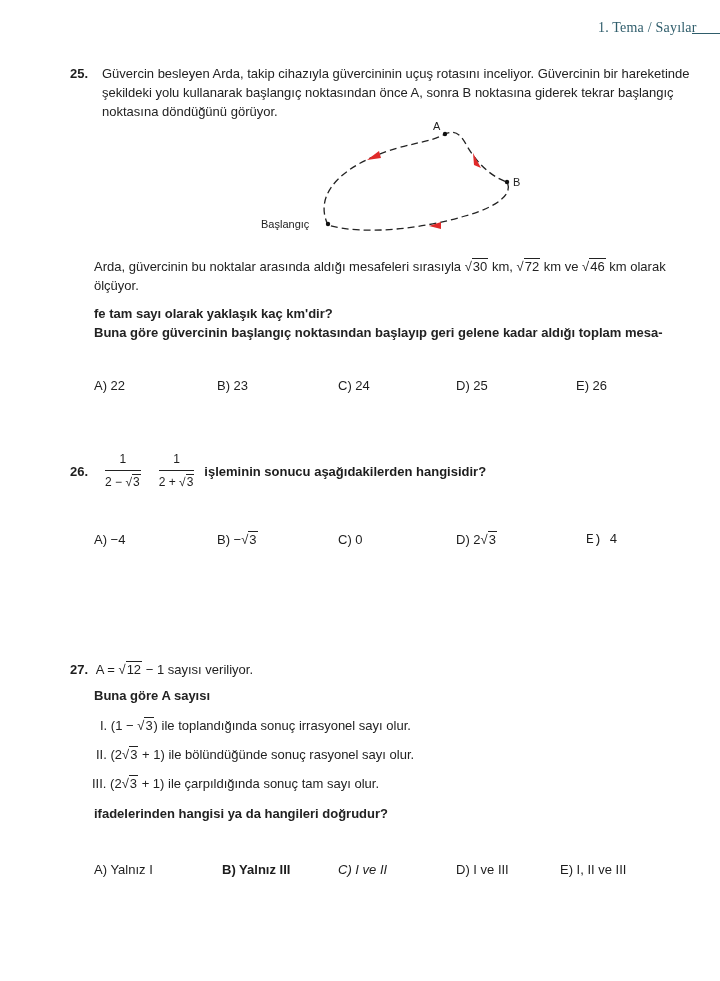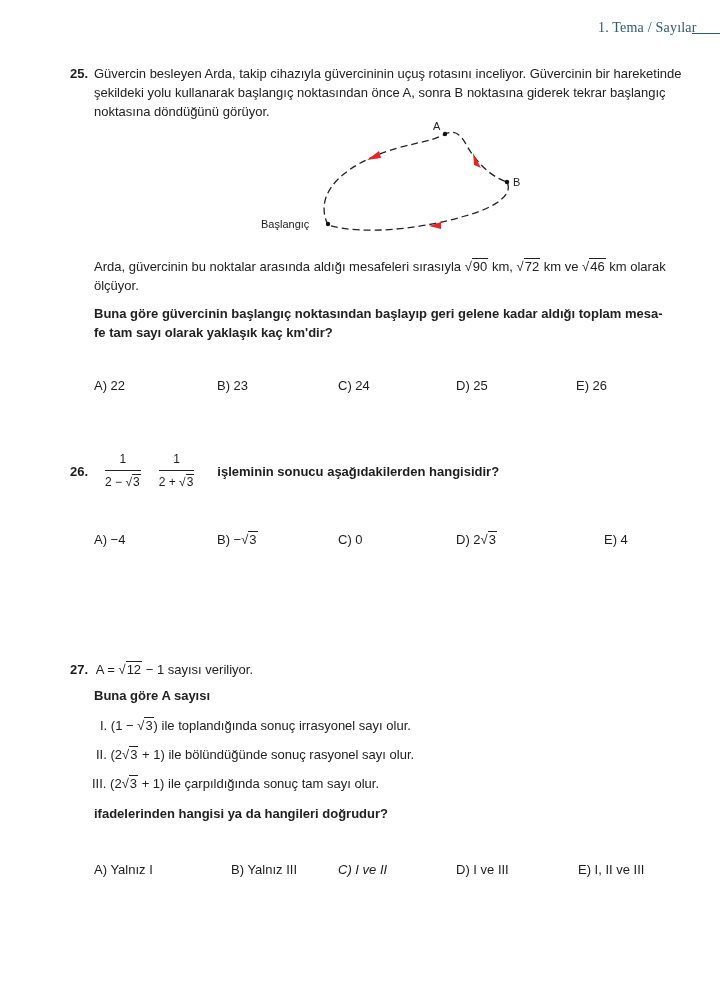--- a/index.html
+++ b/index.html
@@ -21,21 +21,21 @@
   .frac .den { display:block; padding-top:2px;text-align:center; }
   svg text { font-family:"Liberation Sans", sans-serif; }
 </style>
 </head>
 <body>
 
 <div class="hdr">1. Tema / Sayılar</div>
 <div class="hdr-line"></div>
 
 <div class="q" style="top:64px;"><span class="qnum">25.</span></div>
-<div class="para" style="top:64px;">
+<div class="para" style="top:64px;margin-left:8px;">
   <div>Güvercin besleyen Arda, takip cihazıyla güvercininin uçuş rotasını inceliyor. Güvercinin bir hareketinde</div>
   <div>şekildeki yolu kullanarak başlangıç noktasından önce A, sonra B noktasına giderek tekrar başlangıç</div>
   <div>noktasına döndüğünü görüyor.</div>
 </div>
 
 <svg style="position:absolute;left:255px;top:118px;" width="300" height="125" viewBox="0 0 300 125">
   <path d="M73,107 C60,80 80,55 120,38 C150,25 175,25 190,16 C200,12 205,15 212,28 C225,50 240,60 252,64 C258,75 245,88 210,98 C170,110 110,118 73,107 Z" fill="none" stroke="#222" stroke-width="1.3" stroke-dasharray="7,4"></path>
   <circle cx="73" cy="106" r="2.2" fill="#111"></circle>
   <circle cx="190" cy="16" r="2.2" fill="#111"></circle>
   <circle cx="252" cy="64" r="2.2" fill="#111"></circle>
@@ -43,33 +43,33 @@
   <polygon points="218,35 226,50 219,47" fill="#e02a2a"></polygon>
   <polygon points="186,104 174,108 186,111" fill="#e02a2a"></polygon>
   <text x="6" y="110" font-size="11" fill="#222">Başlangıç</text>
   <text x="178" y="12" font-size="11" fill="#222">A</text>
   <text x="258" y="68" font-size="11" fill="#222">B</text>
 </svg>
 
 <div class="para" style="top:257px;">
   <div>
     <span>Arda, güvercinin bu noktalar arasında aldığı mesafeleri sırasıyla</span>
-    <span class="sqrt">√<span class="rad">90</span></span>
+    <span class="sqrt">√<span class="rad">30</span></span>
     <span>km,</span>
     <span class="sqrt">√<span class="rad">72</span></span>
     <span>km ve</span>
     <span class="sqrt">√<span class="rad">46</span></span>
     <span>km olarak</span>
   </div>
   <div>ölçüyor.</div>
 </div>
 
 <div class="para bold" style="top:304px;">
+  <div>fe tam sayı olarak yaklaşık kaç km'dir?</div>
   <div>Buna göre güvercinin başlangıç noktasından başlayıp geri gelene kadar aldığı toplam mesa-</div>
-  <div>fe tam sayı olarak yaklaşık kaç km'dir?</div>
 </div>
 
 <div class="opts" style="top:362px;">
   <span class="opt" style="left:0;">A) 22</span>
   <span class="opt" style="left:123px;">B) 23</span>
   <span class="opt" style="left:244px;">C) 24</span>
   <span class="opt" style="left:362px;">D) 25</span>
   <span class="opt" style="left:482px;">E) 26</span>
 </div>
 
@@ -77,29 +77,29 @@
   <span class="qnum" style="margin-right:13px;">26.</span>
   <span class="frac">
     <span class="num">1</span>
     <span class="den"><span>2 − </span><span class="sqrt">√<span class="rad">3</span></span></span>
   </span>
   <span style="width:10px;"></span>
   <span class="frac">
     <span class="num">1</span>
     <span class="den"><span>2 + </span><span class="sqrt">√<span class="rad">3</span></span></span>
   </span>
-  <span class="bold" style="margin-left:19px;">işleminin sonucu aşağıdakilerden hangisidir?</span>
+  <span class="bold" style="margin-left:6px;">işleminin sonucu aşağıdakilerden hangisidir?</span>
 </div>
 
 <div class="opts" style="top:516px;">
   <span class="opt" style="left:0;">A) −4</span>
   <span class="opt" style="left:123px;"><span>B) −</span><span class="sqrt">√<span class="rad">3</span></span></span>
   <span class="opt" style="left:244px;">C) 0</span>
   <span class="opt" style="left:362px;"><span>D) 2</span><span class="sqrt">√<span class="rad">3</span></span></span>
-  <span class="opt" style="left:510px;">E) 4</span>
+  <span class="opt" style="left:492px;font-family:Liberation Mono, monospace;">E) 4</span>
 </div>
 
 <div class="q" style="top:660px;">
   <span class="qnum">27.</span>
   <span style="margin-left:4px;">A = </span><span class="sqrt">√<span class="rad">12</span></span><span> − 1 sayısı veriliyor.</span>
 </div>
 <div class="para bold" style="top:686px;">Buna göre A sayısı</div>
 
 <div class="para" style="top:716px; left:100px;">
   <span>I.</span> <span>(1 − </span><span class="sqrt">√<span class="rad">3</span></span><span>) ile toplandığında sonuç irrasyonel sayı olur.</span>
@@ -108,17 +108,17 @@
   <span>II.</span> <span>(2</span><span class="sqrt">√<span class="rad">3</span></span><span> + 1) ile bölündüğünde sonuç rasyonel sayı olur.</span>
 </div>
 <div class="para" style="top:774px; left:92px;">
   <span>III.</span> <span>(2</span><span class="sqrt">√<span class="rad">3</span></span><span> + 1) ile çarpıldığında sonuç tam sayı olur.</span>
 </div>
 
 <div class="para bold" style="top:804px;">ifadelerinden hangisi ya da hangileri doğrudur?</div>
 
 <div class="opts" style="top:846px;">
   <span class="opt" style="left:0;text-align:right;">A) Yalnız I</span>
-  <span class="opt" style="left:137px;">B) Yalnız III</span>
+  <span class="opt" style="left:128px;font-weight:bold;">B) Yalnız III</span>
   <span class="opt" style="left:244px;font-style:italic;">C) I ve II</span>
   <span class="opt" style="left:362px;">D) I ve III</span>
-  <span class="opt" style="left:484px;">E) I, II ve III</span>
+  <span class="opt" style="left:466px;">E) I, II ve III</span>
 </div>
 
 </body></html>

